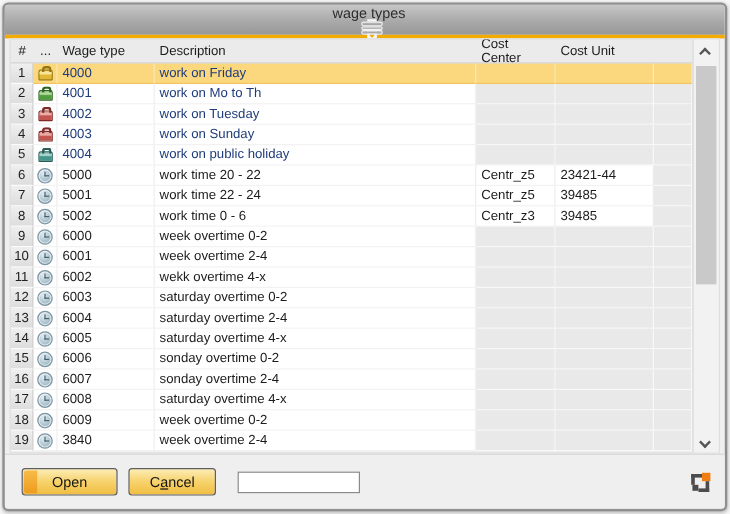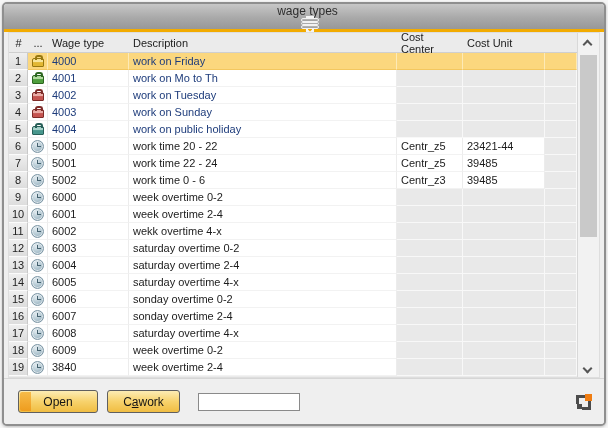--- a/index.html
+++ b/index.html
@@ -341,21 +341,21 @@
       <span class="thumb"></span>
       <span class="chev chev-down"></span>
     </div>
   </div>
 
   <div class="footer">
     <button class="btn btn-open">
       <span>Open</span>
     </button>
     <button class="btn btn-cancel">
-      <span><span>C</span><span class="ak">a</span><span>work</span></span>
+      <span><span>C</span><span class="ak">a</span><span>ncel</span></span>
     </button>
     <input class="filter-input" type="text" value="" style="">
     <span class="resize-icon">
       <span class="tl"></span>
       <span class="orange"></span>
       <span class="bl"></span>
       <span class="br"></span>
     </span>
   </div>
 

